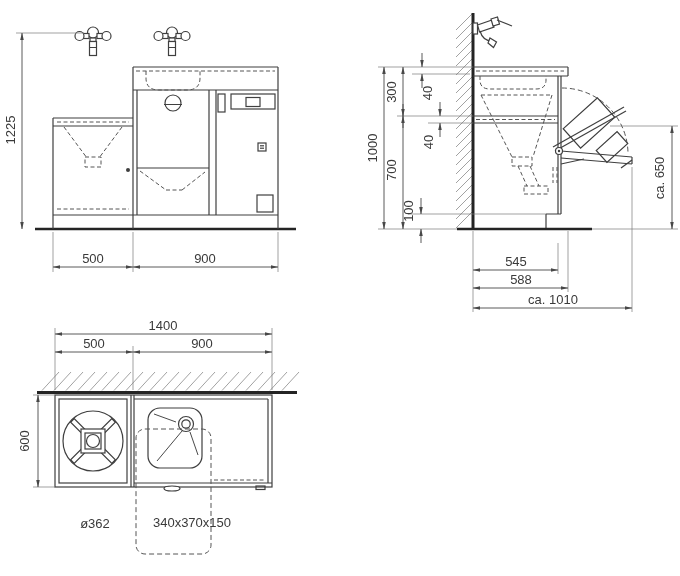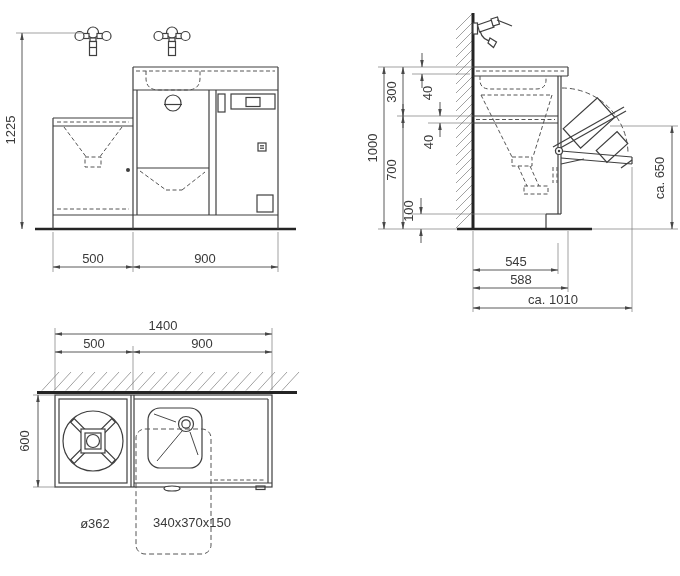--- a/index.html
+++ b/index.html
@@ -1,16 +1,16 @@
 <!DOCTYPE html>
 <html><head>
 <meta charset="utf-8">
 <style>
   html,body{margin:0;padding:0;background:#fff;}
-  .canvas{width:680px;height:576px;background:#fff;overflow:hidden;}
+  .canvas{width:680px;height:576px;background:#fff;overflow:hidden;border-radius:12px;}
   svg{display:block;font-family:"Liberation Sans",sans-serif;}
   .ln{stroke:#3f3f3f;stroke-width:1.2;fill:none;}
   .lnf{stroke:#3f3f3f;stroke-width:1.2;fill:#fff;}
   .thn{stroke:#4a4a4a;stroke-width:1;fill:none;}
   .thk{stroke:#242424;stroke-width:2.6;fill:none;}
   .wall{stroke:#242424;stroke-width:3;fill:none;}
   .dsh{stroke:#555;stroke-width:1;fill:none;stroke-dasharray:5 3;}
   .dshf{stroke:#555;stroke-width:1;fill:none;stroke-dasharray:4 2.5;}
   .ext{stroke:#7a7a7a;stroke-width:0.7;fill:none;}
   .dim{stroke:#474747;stroke-width:0.9;fill:none;}

